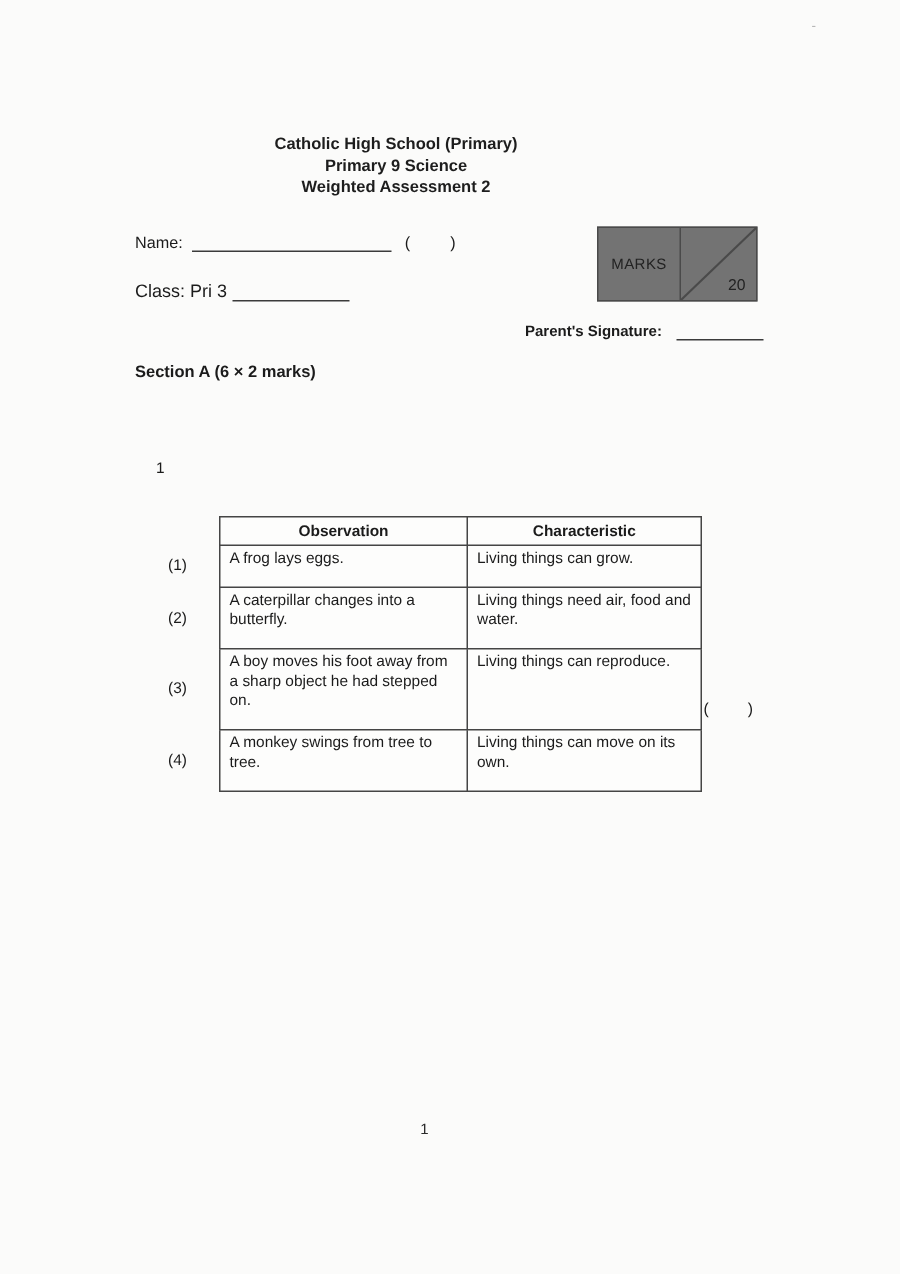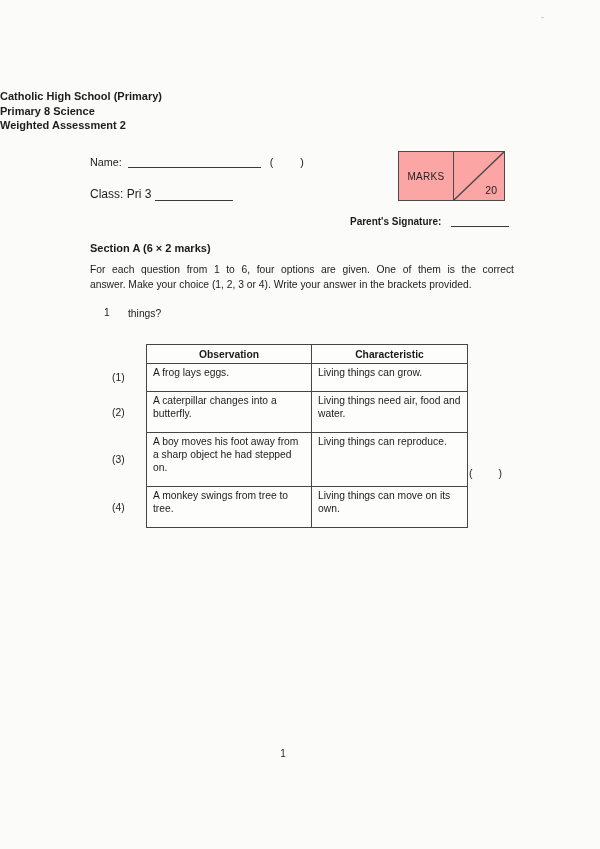--- a/index.html
+++ b/index.html
@@ -12,36 +12,36 @@
     -webkit-font-smoothing:antialiased;
   }
   .page { position:absolute; inset:0; width:600px; height:849px; overflow:hidden; }
 
   .corner-mark {
     position:absolute; top:12px; left:541px;
     color:#b3b3b3; font-size:9px; letter-spacing:1px;
   }
 
   
-  .header { position:absolute; top:89px; left:0; width:528px; }
+  .header { position:absolute; top:89px; left:0; width:528px; text-align:center; }
   .header div { font-weight:bold; font-size:11px; line-height:14.5px; color:#1d1d1d; }
 
   
   .name-row { position:absolute; top:156px; left:90px; font-size:10.8px; }
   .class-row { position:absolute; top:187px; left:90px; font-size:12px; }
   .uline { display:inline-block; border-bottom:1.2px solid #3b3b3b; height:11px; vertical-align:bottom; }
   .name-uline { width:133px; margin-left:6px; }
   .class-uline { width:78px; margin-left:4px; }
   .name-brackets { margin-left:9px; display:inline-block; width:34px; }
   .name-brackets .bc { float:right; }
 
   
   .marks-box {
     position:absolute; top:151px; left:398px; width:107px; height:50px;
-    border:1.6px solid #4a4a4a; display:flex; box-sizing:border-box; background:#fca5a5;
+    border:1.6px solid #4a4a4a; display:flex; box-sizing:border-box; background:#737373;
   }
   .marks-label-cell {
     width:55px; border-right:1.4px solid #4a4a4a; box-sizing:border-box;
     display:flex; align-items:center; justify-content:center;
     font-size:10px; color:#222; letter-spacing:0.3px;
   }
   .marks-score-cell { position:relative; flex:1; }
   .marks-score-cell svg { position:absolute; inset:0; width:100%; height:100%; }
   .marks-total { position:absolute; right:7px; bottom:4px; font-size:10.5px; color:#222; }
 
@@ -85,21 +85,21 @@
 </style>
 </head>
 <body>
 
 <div class="page">
 
   <span class="corner-mark">-</span>
 
   <div class="header">
     <div>Catholic High School (Primary)</div>
-    <div>Primary 8 Science</div>
+    <div>Primary 9 Science</div>
     <div>Weighted Assessment 2</div>
   </div>
 
   <div class="name-row">
     <span>Name:</span><span class="uline name-uline"></span><span class="name-brackets"><span>(</span><span class="bc">)</span></span>
   </div>
 
   <div class="class-row">
     <span>Class: Pri 3</span><span class="uline class-uline"></span>
   </div>
@@ -116,28 +116,23 @@
 
   <div class="parent-sig">
     <span>Parent's Signature:</span><span class="uline sig-uline"></span>
   </div>
 
   <div class="section-title">
     <span class="t">Section A</span>
     <span>(6 × 2 marks)</span>
   </div>
 
-  <div class="instructions">
-    <div class="just">For each question from 1 to 6, four options are given. One of them is the correct</div>
-    <div>answer. Make your choice (1, 2, 3 or 4). Write your answer in the brackets provided.</div>
-  </div>
 
   <div class="q-number">1</div>
   <div class="q-text">
-    <div>things?</div>
   </div>
 
   <div class="q-table-wrap">
     <table>
       <colgroup>
           <col class="c-opt">
           <col class="c-obs">
           <col class="c-char">
         </colgroup>
       <tbody>

